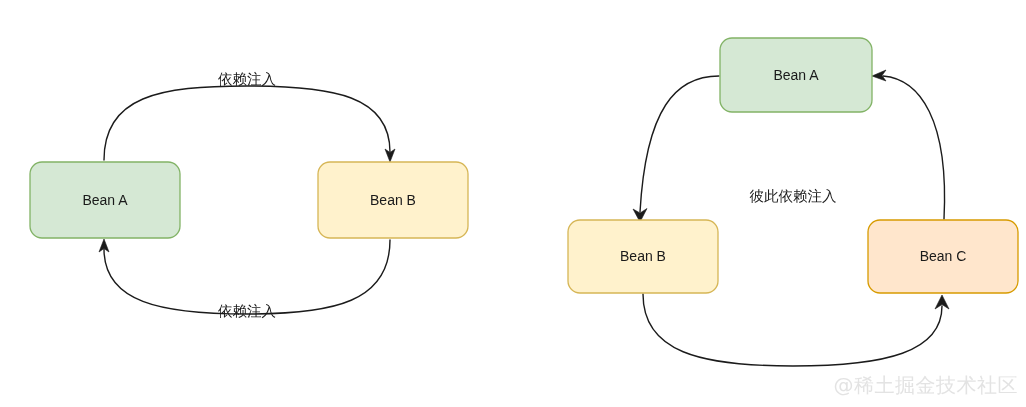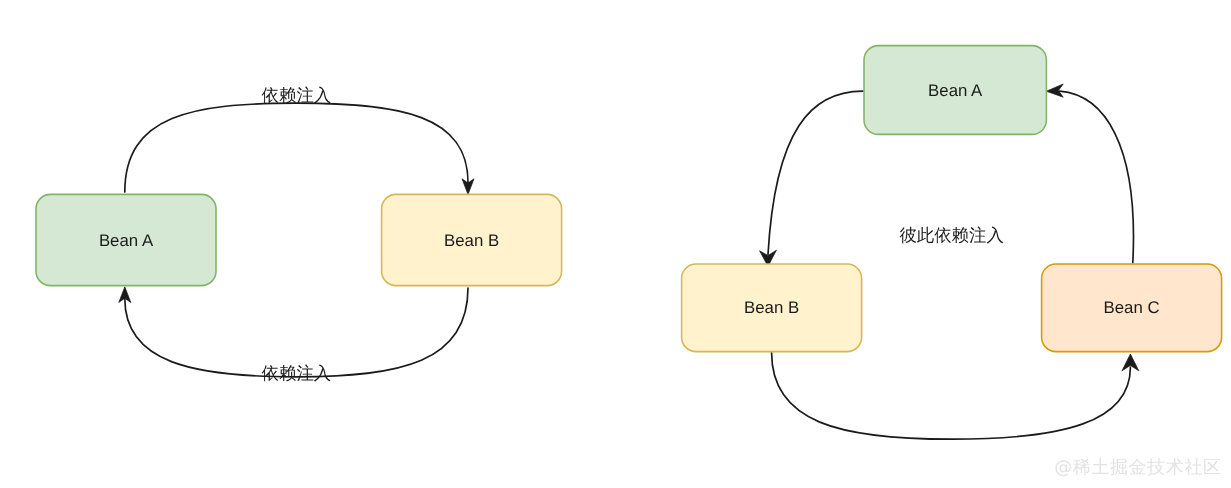--- a/index.html
+++ b/index.html
@@ -44,21 +44,21 @@
   .arrow-head {
     fill: #1b1b1b;
     stroke: #1b1b1b;
     stroke-width: 0.6;
     stroke-linejoin: round;
   }
   .watermark {
     position: absolute;
     right: 8px;
     bottom: 8px;
-    font-size: 15px;
+    font-size: 20px;
     color: #e3e3e3;
     font-family: "DejaVu Sans", "Liberation Sans", sans-serif;
     letter-spacing: 0.5px;
     user-select: none;
     white-space: nowrap;
     text-align: right;
   }
 </style>
 </head>
 <body>

